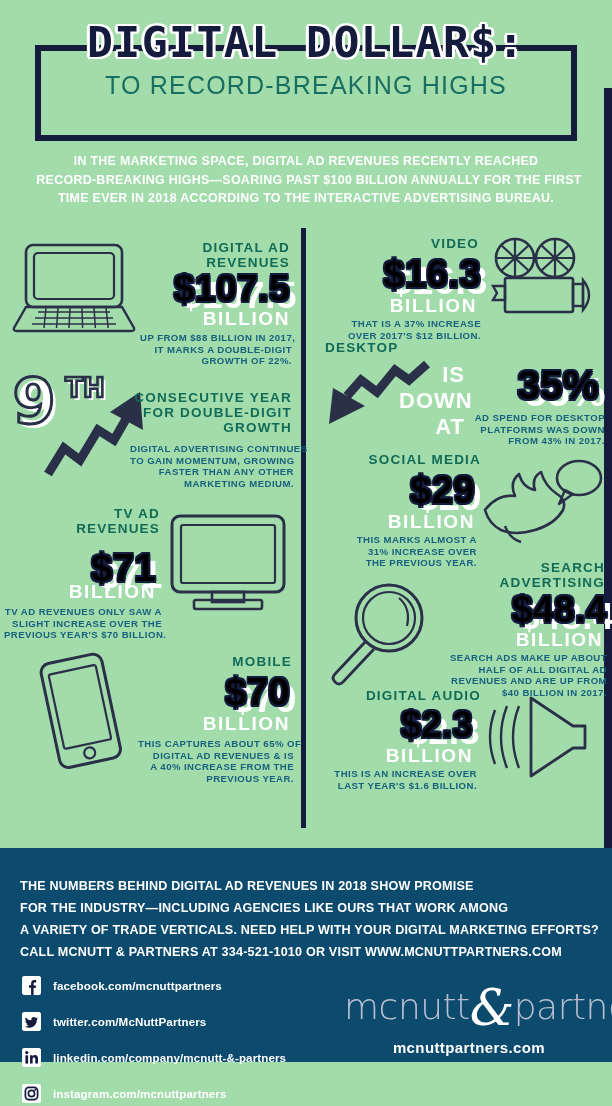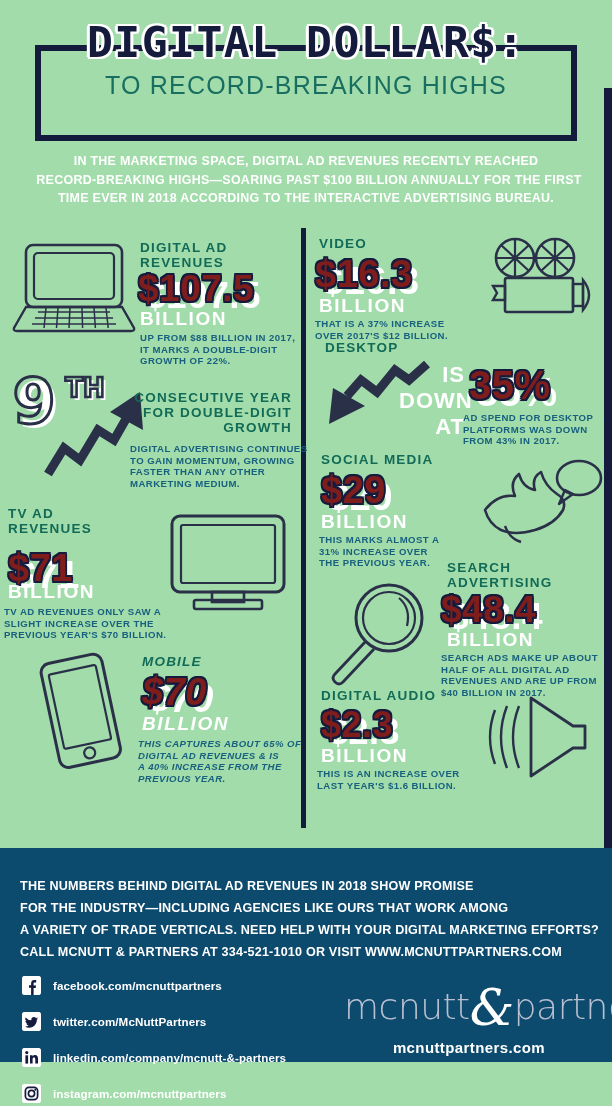--- a/index.html
+++ b/index.html
@@ -59,37 +59,37 @@
     color:#126b56;font-weight:bold;letter-spacing:1.2px;font-size:13.5px;line-height:15px;
     text-transform:uppercase;
   }
   .big{
     font-weight:bold;color:#141b3d;letter-spacing:.5px;
     -webkit-text-stroke:0;
     position:relative;
   }
   .big span.val{
     display:inline-block;
-    color:#7f1d1d;
+    color:#000000;
     text-shadow:
       -1.6px -1.6px 0 #141b3d, 1.6px -1.6px 0 #141b3d,
       -1.6px 1.6px 0 #141b3d, 1.6px 1.6px 0 #141b3d,
       0 -1.8px 0 #141b3d, 0 1.8px 0 #141b3d,
       -1.8px 0 0 #141b3d, 1.8px 0 0 #141b3d,
       7px 7px 0 #ffffff;
   }
   .billion{
     color:#ffffff;font-weight:bold;letter-spacing:1.6px;font-size:19px;line-height:20px;
   }
   .desc{
     color:#17607e;font-weight:bold;font-size:9.6px;line-height:11.6px;letter-spacing:.45px;
   }
   .desc div{white-space:nowrap;}
   .t-right{text-align:right;}
-  .t-center{text-align:left;}
+  .t-center{text-align:right;}
   .t-left{text-align:left;}
 
   svg.ico{display:block;overflow:visible;}
 
   
   .footer{position:absolute;left:0;top:848px;width:612px;height:214px;background:#0c4a6e;padding-left:32px;}
   .foot-copy{
     position:absolute;left:20px;top:27px;width:580px;
     color:#ffffff;font-size:13.4px;line-height:22px;letter-spacing:.2px;font-weight:bold;
     font-family:"Liberation Sans Narrow","Liberation Sans",sans-serif;
@@ -212,21 +212,21 @@
         <span class="val">$71</span>
       </div>
       <div class="billion t-center" style="position:absolute;left:8px;top:86px;width:148px;">BILLION</div>
       <div class="desc t-center" style="position:absolute;left:4px;top:110px;width:158px;">
         <div>TV AD REVENUES ONLY SAW A</div>
         <div>SLIGHT INCREASE OVER THE</div>
         <div>PREVIOUS YEAR'S $70 BILLION.</div>
       </div>
     </div>
 
-    <div class="stat" style="left:0;top:408px;width:300px;height:140px;font-style:italic;">
+    <div class="stat" style="left:0;top:408px;width:300px;height:140px;">
       <div style="position:absolute;left:28px;top:16px;">
         <svg class="ico" width="104" height="120" viewBox="0 0 104 120">
           <g transform="rotate(-12 52 60)">
             <rect x="22" y="6" width="62" height="106" rx="9" fill="none" stroke="#2b3049" stroke-width="3"></rect>
             <rect x="29" y="17" width="48" height="76" rx="2" fill="none" stroke="#2b3049" stroke-width="2.2"></rect>
             <circle cx="53" cy="102" r="5.5" fill="none" stroke="#2b3049" stroke-width="2.2"></circle>
           </g>
         </svg>
       </div>
       <div class="lbl t-center" style="position:absolute;left:142px;top:18px;width:150px;">

